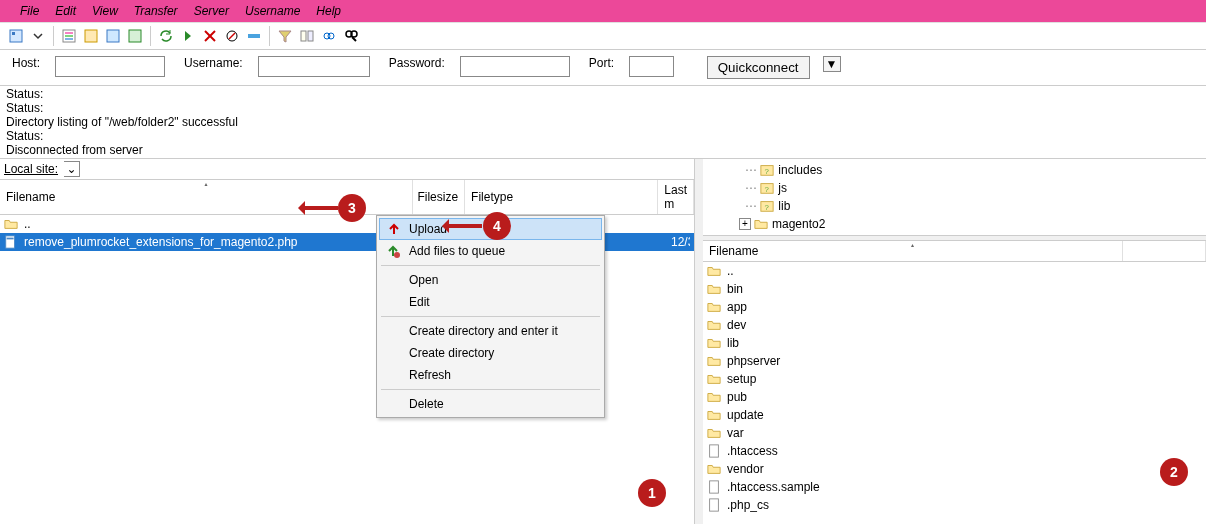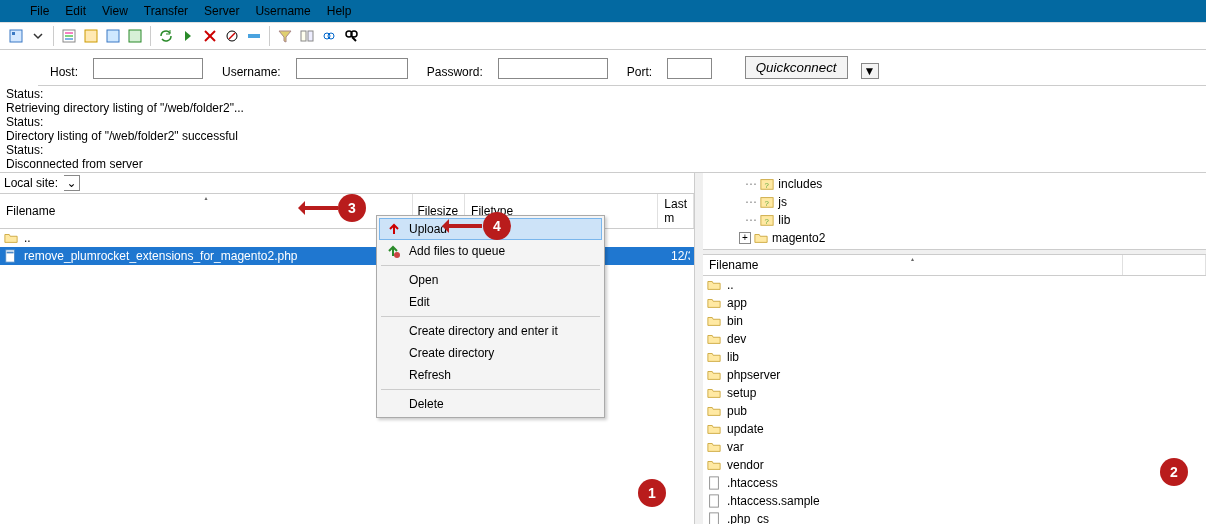--- a/index.html
+++ b/index.html
@@ -1,42 +1,42 @@
 <!DOCTYPE html>
 <html><head>
 <meta charset="utf-8">
 <style>
 * { box-sizing: border-box; margin: 0; padding: 0; }
 body { font-family: "Segoe UI", Tahoma, sans-serif; font-size: 12px; background: #fff; color: #000; width: 1206px; height: 524px; overflow: hidden; position: relative; }
 
-.menubar { display: flex; padding: 2px 22px; border-bottom: 1px solid #e0e0e0; background: #0369a1; }
+.menubar { display: flex; padding: 2px 12px; border-bottom: 1px solid #e0e0e0; background: #ec4899; font-style: italic; }
 .menubar span { padding: 2px 8px; cursor: default; }
 
 .toolbar { display: flex; align-items: center; padding: 3px 6px; gap: 2px; border-bottom: 1px solid #ccc; }
 .toolbar .sep { width: 1px; height: 20px; background: #ccc; margin: 0 3px; }
 .icon-btn { width: 20px; height: 20px; display: inline-flex; align-items: center; justify-content: center; border: 1px solid transparent; }
 .icon-btn svg { width: 16px; height: 16px; }
 
-.connectbar { display: flex; align-items: flex-end; padding: 6px; gap: 13px; border-bottom: 1px solid #ccc; margin-left: 38px; }
+.connectbar { display: flex; align-items: flex-start; padding: 6px; gap: 13px; border-bottom: 1px solid #ccc; }
 .connectbar label { margin-right: 2px; margin-left: 6px; }
 .connectbar input { border: 1px solid #888; padding: 2px 4px; }
-.connectbar button { padding: 3px 10px; border: 1px solid #888; background: #f4f4f4; font-style: italic; }
+.connectbar button { padding: 3px 10px; border: 1px solid #888; background: #f4f4f4; }
 .dropdown-btn { width: 18px; border: 1px solid #888; background: #f4f4f4; display: inline-flex; align-items: center; justify-content: center; }
 
 .statusbar { padding: 1px 6px; border-bottom: 1px solid #ccc; line-height: 14px; }
 .statusrow { display: flex; flex-direction: column; }
 .statusrow .label { width: 95px; }
 
 .panes { display: flex; height: calc(524px - 22px - 28px - 34px - 44px); }
 .left-pane { width: 695px; border-right: 1px solid #ccc; position: relative; }
 .vsplit { width: 8px; background: #f0f0f0; cursor: ew-resize; }
 .right-pane { flex: 1; position: relative; }
 
 .pathbar { display: flex; align-items: center; padding: 2px 4px; border-bottom: 1px solid #ccc; }
-.pathbar .pathlabel { margin-right: 6px; white-space: nowrap; }
+.pathbar .pathlabel { margin-right: 6px; white-space: nowrap; text-decoration: underline; }
 .pathbar .pathinput { flex: 1; border: 1px solid #888; padding: 2px 4px; background: #fff; }
 .pathbar .combo-arrow { width: 16px; text-align: center; border: 1px solid #888; border-left: 0; }
 
 .listheader { display: flex; border-bottom: 1px solid #ccc; background: #fff; font-weight: normal; }
 .listheader .col { padding: 3px 6px; border-right: 1px solid #e0e0e0; display: flex; align-items: center; position: relative; }
 .sortcaret { position: absolute; left: 50%; top: 0; transform: translateX(-50%); font-size: 6px; color: #666; }
 .listbody { flex: 1; overflow: hidden; }
 .row { display: flex; align-items: center; height: 18px; padding: 0 4px; }
 .row.sel { background: #1f77d0; color: #fff; }
 .row .cell { padding: 0 2px; overflow: hidden; white-space: nowrap; }
@@ -174,21 +174,20 @@
   <label>Port:</label>
   <input type="text" style="width: 45px;">
   &nbsp;&nbsp;
   <button>Quickconnect</button>
   <span class="dropdown-btn">▼</span>
 </div>
 
 <div class="statusbar">
   <div class="statusrow">
       <span class="label">Status:</span>
-      <span>Retrieving directory listing of "/web/folder2"...</span>
     </div>
   <div class="statusrow">
       <span class="label">Status:</span>
       <span>Directory listing of "/web/folder2" successful</span>
     </div>
   <div class="statusrow">
       <span class="label">Status:</span>
       <span>Disconnected from server</span>
     </div>
 </div>
@@ -266,32 +265,32 @@
         <div class="row">
           <svg class="icon-folder" viewBox="0 0 16 16">
             <path d="M1 4h5l1 2h8v7H1z" fill="#ffe9a3" stroke="#caa53a"></path>
           </svg>
           <span class="cell">..</span>
         </div>
         <div class="row">
           <svg class="icon-folder" viewBox="0 0 16 16">
             <path d="M1 4h5l1 2h8v7H1z" fill="#ffe9a3" stroke="#caa53a"></path>
           </svg>
+          <span class="cell">bin</span>
+        </div>
+        <div class="row">
+          <svg class="icon-folder" viewBox="0 0 16 16">
+            <path d="M1 4h5l1 2h8v7H1z" fill="#ffe9a3" stroke="#caa53a"></path>
+          </svg>
           <span class="cell">app</span>
         </div>
         <div class="row">
           <svg class="icon-folder" viewBox="0 0 16 16">
             <path d="M1 4h5l1 2h8v7H1z" fill="#ffe9a3" stroke="#caa53a"></path>
           </svg>
-          <span class="cell">bin</span>
-        </div>
-        <div class="row">
-          <svg class="icon-folder" viewBox="0 0 16 16">
-            <path d="M1 4h5l1 2h8v7H1z" fill="#ffe9a3" stroke="#caa53a"></path>
-          </svg>
           <span class="cell">dev</span>
         </div>
         <div class="row">
           <svg class="icon-folder" viewBox="0 0 16 16">
             <path d="M1 4h5l1 2h8v7H1z" fill="#ffe9a3" stroke="#caa53a"></path>
           </svg>
           <span class="cell">lib</span>
         </div>
         <div class="row">
           <svg class="icon-folder" viewBox="0 0 16 16">
@@ -315,32 +314,32 @@
           <svg class="icon-folder" viewBox="0 0 16 16">
             <path d="M1 4h5l1 2h8v7H1z" fill="#ffe9a3" stroke="#caa53a"></path>
           </svg>
           <span class="cell">update</span>
         </div>
         <div class="row">
           <svg class="icon-folder" viewBox="0 0 16 16">
             <path d="M1 4h5l1 2h8v7H1z" fill="#ffe9a3" stroke="#caa53a"></path>
           </svg>
           <span class="cell">var</span>
-        </div>
-        <div class="row">
-          <svg class="icon-folder" viewBox="0 0 16 16">
-            <path d="M1 4h5l1 2h8v7H1z" fill="#ffe9a3" stroke="#caa53a"></path>
-          </svg>
-          <span class="cell">vendor</span>
         </div>
         <div class="row">
           <svg class="icon-file" viewBox="0 0 16 16">
             <rect x="3" y="1" width="10" height="14" fill="#fff" stroke="#888"></rect>
           </svg>
           <span class="cell">.htaccess</span>
+        </div>
+        <div class="row">
+          <svg class="icon-folder" viewBox="0 0 16 16">
+            <path d="M1 4h5l1 2h8v7H1z" fill="#ffe9a3" stroke="#caa53a"></path>
+          </svg>
+          <span class="cell">vendor</span>
         </div>
         <div class="row">
           <svg class="icon-file" viewBox="0 0 16 16">
             <rect x="3" y="1" width="10" height="14" fill="#fff" stroke="#888"></rect>
           </svg>
           <span class="cell">.htaccess.sample</span>
         </div>
         <div class="row">
           <svg class="icon-file" viewBox="0 0 16 16">
             <rect x="3" y="1" width="10" height="14" fill="#fff" stroke="#888"></rect>

